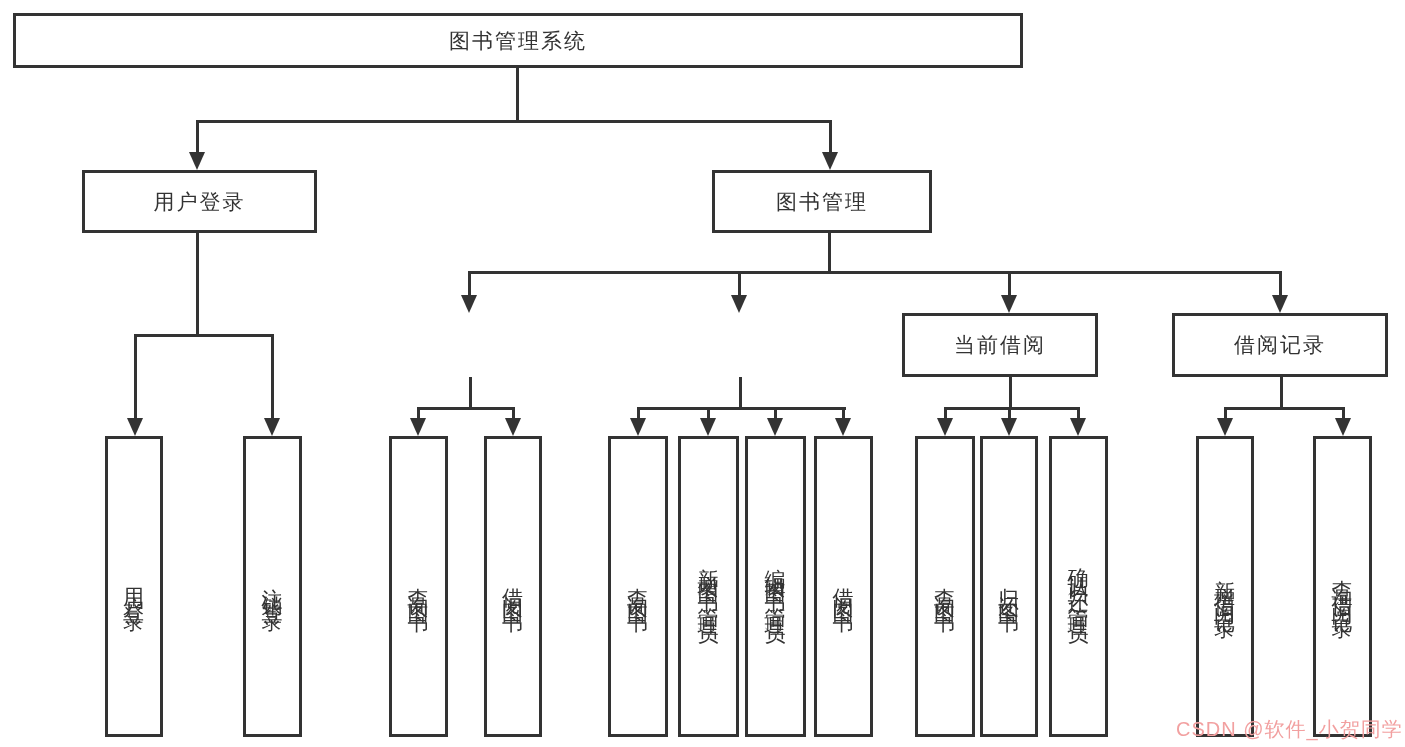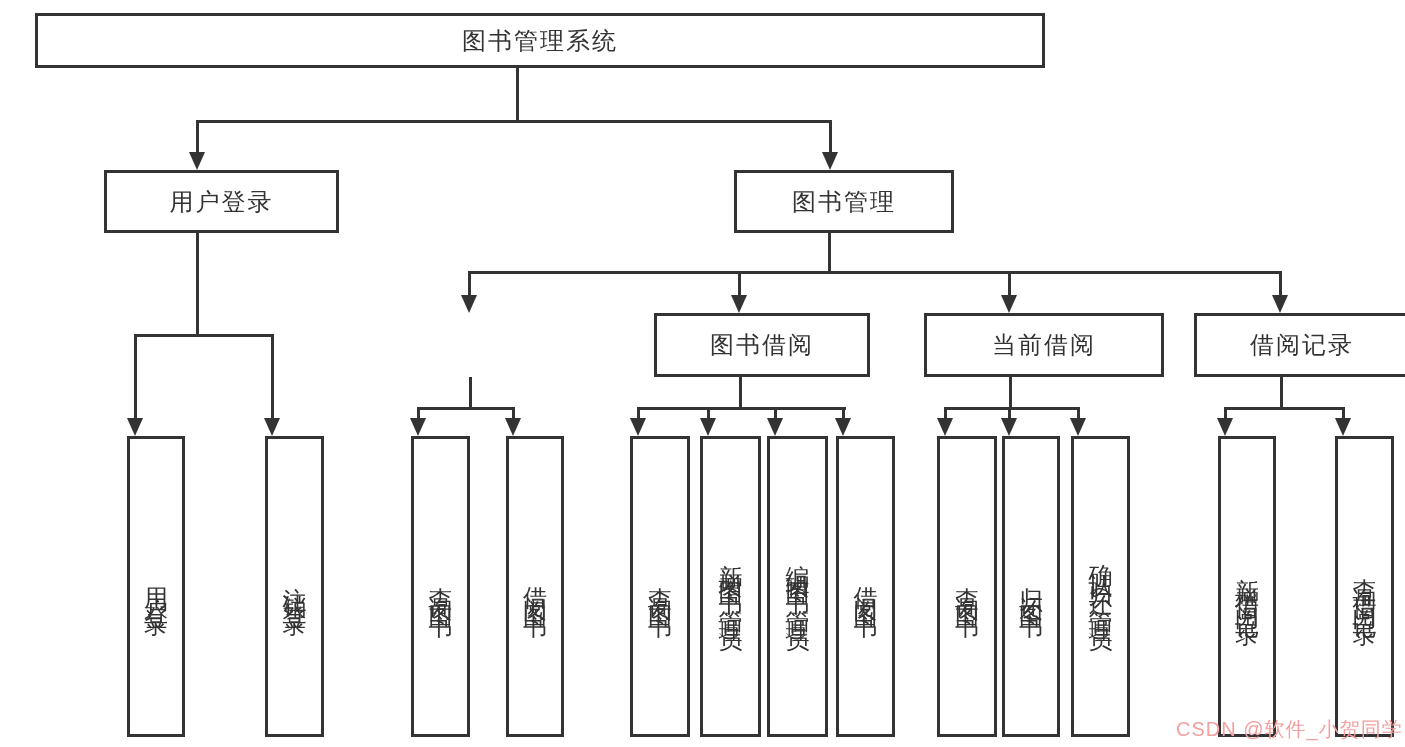--- a/index.html
+++ b/index.html
@@ -16,25 +16,24 @@
     overflow:hidden;
     font-family:"Liberation Sans", sans-serif;
     color:var(--ink);
   }
   .bx{
     position:absolute;
     box-sizing:border-box;
     border:3px solid var(--line);
     background:#ffffff;
     display:flex;align-items:center;justify-content:center;
-    font-size:24px;
+    font-size:21px;
     letter-spacing:2px;
     color:var(--ink);
     text-align:center;
-    margin-left:22px;
   }
   .vt{
     writing-mode:vertical-rl;
     text-orientation:mixed;
     letter-spacing:0.38em;
     line-height:1;
     white-space:nowrap;
     overflow:hidden;
   }
   .hl,.vl{position:absolute;background:var(--line);}
@@ -82,22 +81,21 @@
   <div class="ar" style="left:127px;top:334px;height:102px"></div>
   <div class="ar" style="left:264px;top:334px;height:102px"></div>
 
   <div class="vl" style="left:828px;top:233px;height:38px"></div>
   <div class="hl" style="left:469px;top:271px;width:813px"></div>
   <div class="ar" style="left:461px;top:271px;height:42px"></div>
   <div class="ar" style="left:731px;top:271px;height:42px"></div>
   <div class="ar" style="left:1001px;top:271px;height:42px"></div>
   <div class="ar" style="left:1272px;top:271px;height:42px"></div>
 
-  <div class="bx" style="left:632px;top:313px;width:216px;height:64px">图书借阅</div>
-  <div class="bx" style="left:902px;top:313px;width:240px;height:64px">当前借阅</div>
+  <div class="bx" style="left:902px;top:313px;width:196px;height:64px">当前借阅</div>
   <div class="bx" style="left:1172px;top:313px;width:216px;height:64px">借阅记录</div>
 
   <div class="vl" style="left:469px;top:377px;height:33px"></div>
   <div class="hl" style="left:418px;top:407px;width:97px"></div>
   <div class="ar" style="left:410px;top:407px;height:29px"></div>
   <div class="ar" style="left:505px;top:407px;height:29px"></div>
 
   <div class="vl" style="left:739px;top:377px;height:33px"></div>
   <div class="hl" style="left:638px;top:407px;width:208px"></div>
   <div class="ar" style="left:630px;top:407px;height:29px"></div>

